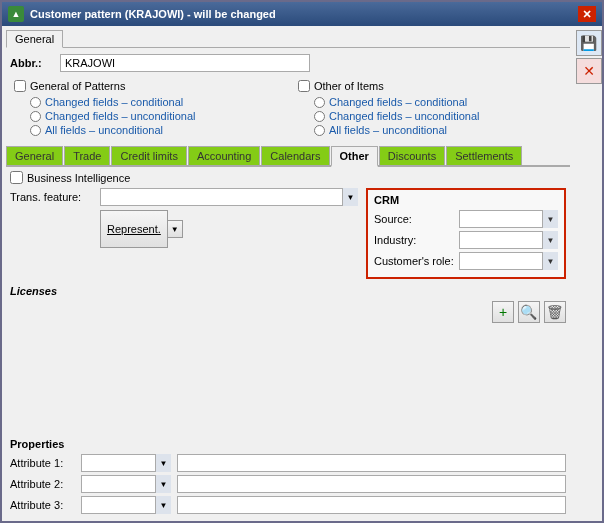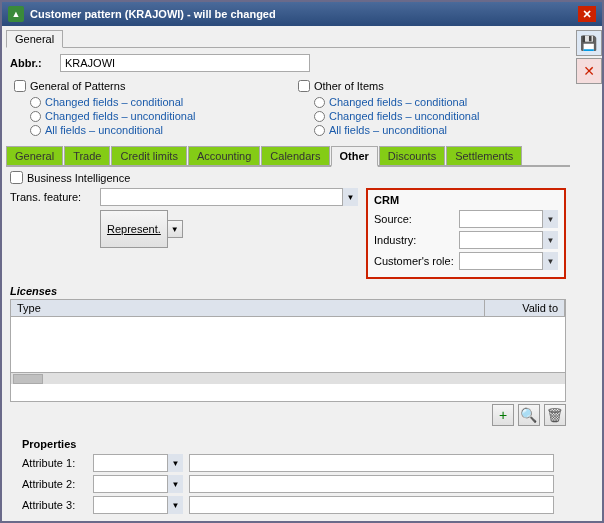--- a/index.html
+++ b/index.html
@@ -412,21 +412,21 @@
       display: flex;
       align-items: center;
       justify-content: center;
       font-size: 14px;
     }
 
     .action-btn.green { color: #007700; }
     .action-btn.gray { color: #555; }
 
     .properties-section {
-      margin: 0 16px;
+      margin: 0 4px;
       padding-top: 4px;
     }
 
     .properties-title {
       font-size: 11px;
       font-weight: bold;
       margin-bottom: 4px;
     }
 
     .prop-row {
@@ -640,30 +640,20 @@
                 <select></select>
                 <div class="crm-arrow">▼</div>
               </div>
             </div>
           </div>
 
         </div>
 
         <div class="licenses-section">
           <div class="licenses-title">Licenses</div>
-          <div class="licenses-table">
-            <div class="table-header">
-              <div class="th th-type">Type</div>
-              <div class="th th-valid">Valid to</div>
-            </div>
-            <div class="table-body"></div>
-            <div class="scrollbar-h">
-              <div class="scroll-thumb"></div>
-            </div>
-          </div>
           <div class="table-actions">
             <button class="action-btn green">
               <span>+</span>
             </button>
             <button class="action-btn gray">
               <span>🔍</span>
             </button>
             <button class="action-btn gray">
               <span>🗑</span>
             </button>

